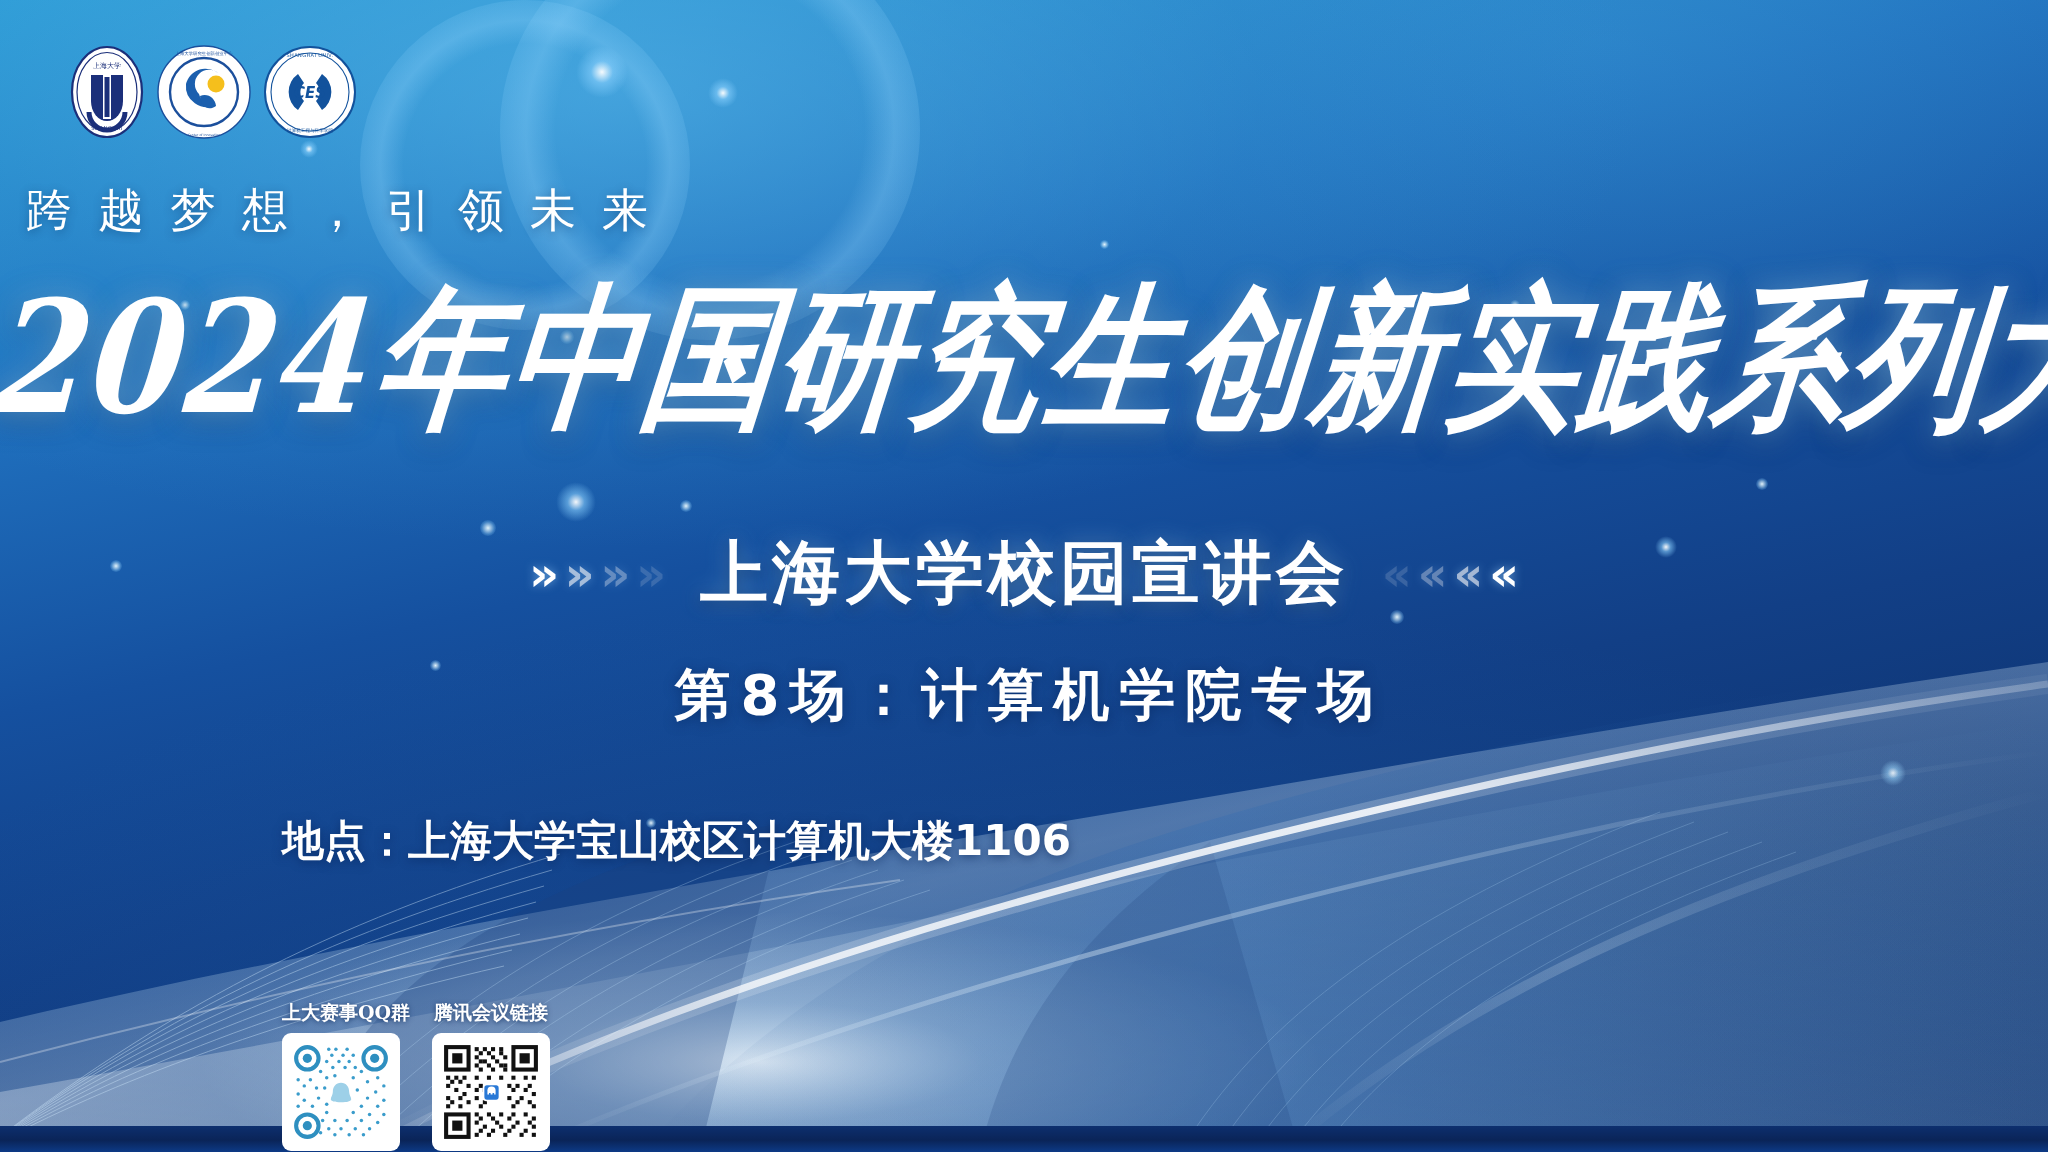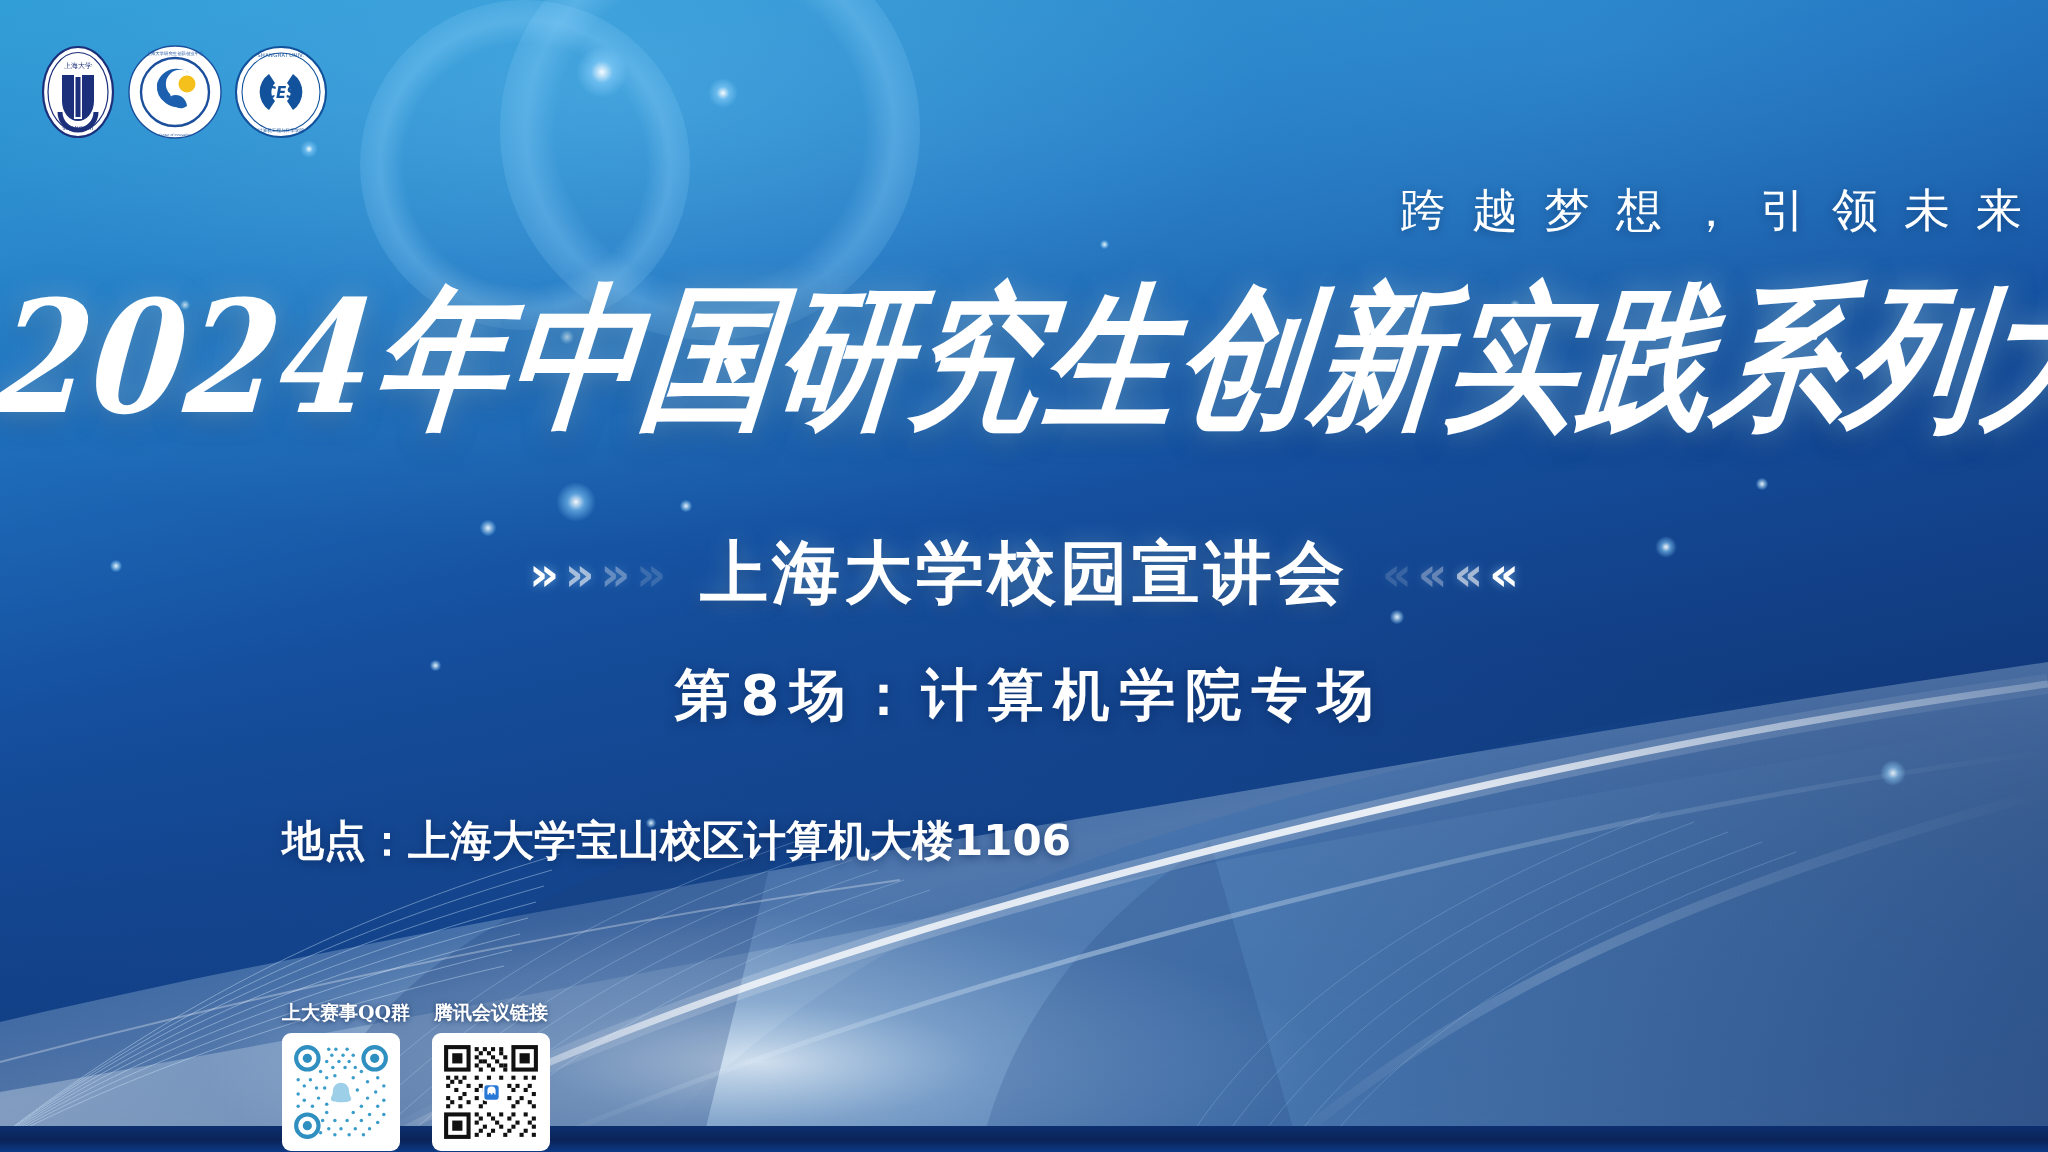--- a/index.html
+++ b/index.html
@@ -26,30 +26,30 @@
   
   .waves { position:absolute; left:0; bottom:0; width:2048px; height:560px; pointer-events:none; }
   .glowline { position:absolute; left:0; bottom:0; width:2048px; height:560px; pointer-events:none; }
 
   .footerbar {
     position:absolute; left:0; bottom:0; width:2048px; height:26px;
     background:linear-gradient(180deg,#0d2f6e 0%, #0a2458 55%, #0d3a86 100%);
   }
 
   
-  .logos { position:absolute; left:39px; top:44px; display:flex; align-items:center; gap:10px; }
+  .logos { position:absolute; left:68px; top:44px; display:flex; align-items:center; gap:10px; }
   .logo { position:relative; }
 
   .logo-su { width:78px; height:96px; }
   .logo-circ { width:96px; height:96px; }
 
   
   .tagline {
     position:absolute; left:0; right:0; top:180px;
-    text-align:right;
+    text-align:left;
     color:#ffffff;
     font-size:46px;
     letter-spacing:26px;
     text-indent:26px;
     font-weight:500;
     text-shadow:0 2px 10px rgba(0,40,90,0.45);
   }
 
   
   .maintitle {

